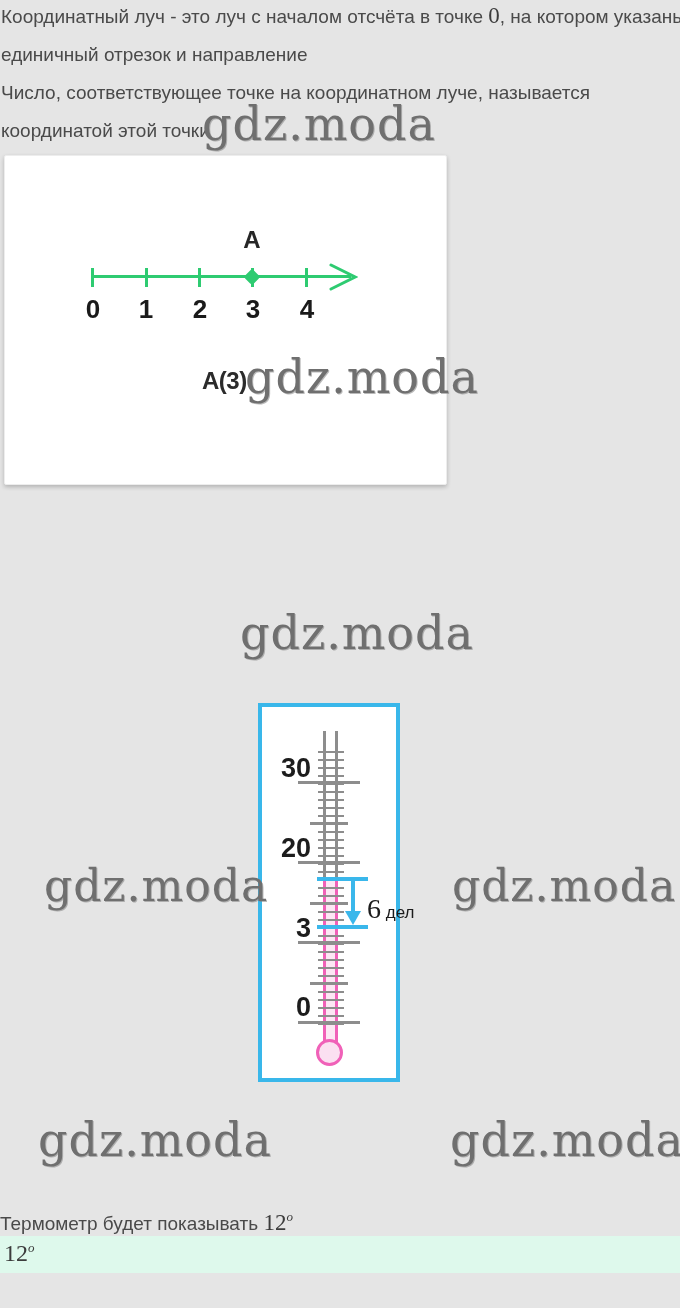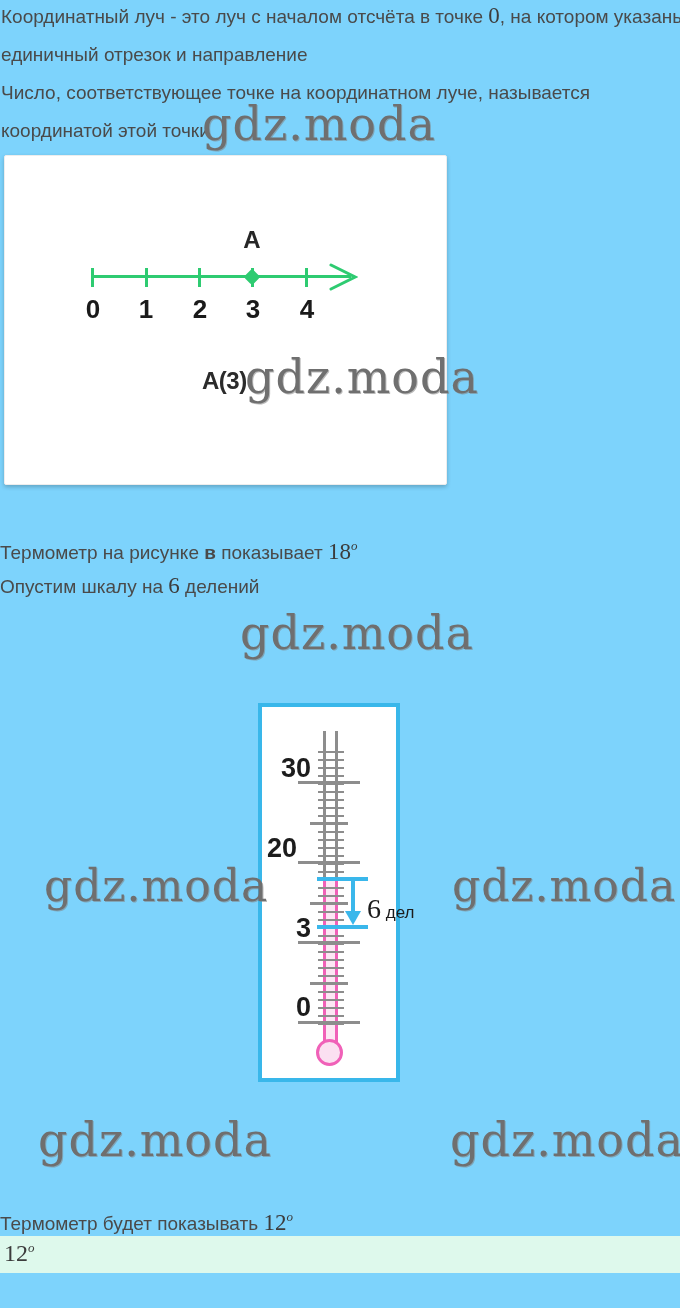--- a/index.html
+++ b/index.html
@@ -1,18 +1,18 @@
 <!DOCTYPE html>
 <html><head>
 <meta charset="utf-8">
 <style>
   html,body{margin:0;padding:0;background:#ffffff;}
   #page{
     position:relative;width:680px;height:1308px;overflow:hidden;
-    background:#7dd3fc;
+    background:#e5e5e5;
     font-family:"Liberation Sans",sans-serif;
     color:#4a4a4a;
   }
   .abs{position:absolute;}
   
   .para{font-size:19px;line-height:38px;white-space:nowrap;color:#4a4a4a;}
   .para2{font-size:19px;line-height:33px;white-space:nowrap;color:#4a4a4a;}
   .b{font-weight:bold;}
   .mnum{font-family:"Liberation Serif",serif;font-size:23px;color:#3c3c3c;}
   .msup{font-family:"Liberation Serif",serif;font-style:italic;font-size:13px;
@@ -107,24 +107,20 @@
     <div class="ray-label" style="left:234px;top:70px;">A</div>
     <div class="ray-num" style="left:76px;top:138px;">0</div>
     <div class="ray-num" style="left:129px;top:138px;">1</div>
     <div class="ray-num" style="left:183px;top:138px;">2</div>
     <div class="ray-num" style="left:236px;top:138px;">3</div>
     <div class="ray-num" style="left:290px;top:138px;">4</div>
     <div class="ray-caption" style="left:197px;top:211px;">A(3)</div>
     <div class="wm wm46" style="left:240px;top:198px;">gdz.moda</div>
   </div>
 
-  <div class="abs para2" style="left:0;top:529px;">
-    <div><span>Термометр на рисунке </span><span class="b">в</span><span> показывает </span><span class="mnum">18</span><sup class="msup">o</sup></div>
-    <div><span>Опустим шкалу на </span><span class="mnum">6</span><span> делений</span></div>
-  </div>
 
   <div class="wm wm46" style="left:240px;top:610px;">gdz.moda</div>
 
   <div class="thermo-frame"></div>
 
   <div class="tube-fill"></div>
   <div class="wall wall-gray" style="left:323px;"></div>
   <div class="wall wall-gray" style="left:335px;"></div>
   <div class="wall wall-pink" style="left:323px;"></div>
   <div class="wall wall-pink" style="left:335px;"></div>
@@ -132,21 +128,21 @@
   <div class="small-ticks"></div>
   <div class="tick-med" style="top:822px;"></div>
   <div class="tick-med" style="top:902px;"></div>
   <div class="tick-med" style="top:982px;"></div>
   <div class="tick-maj" style="top:781px;"></div>
   <div class="tick-maj" style="top:861px;"></div>
   <div class="tick-maj" style="top:941px;"></div>
   <div class="tick-maj" style="top:1021px;"></div>
 
   <div class="scale-label" style="top:753px;">30</div>
-  <div class="scale-label" style="top:833px;text-align:center;">20</div>
+  <div class="scale-label" style="top:833px;">20</div>
   <div class="scale-label" style="top:913px;">3</div>
   <div class="scale-label" style="top:992px;">0</div>
 
   <div class="blue-line" style="top:877px;"></div>
   <div class="blue-line" style="top:925px;"></div>
   <div class="arrow-shaft"></div>
   <div class="arrow-head"></div>
   <div class="div-note"><span class="n6">6</span><span class="nd"> <span>дел</span></span></div>
 
   <div class="bulb"></div>

